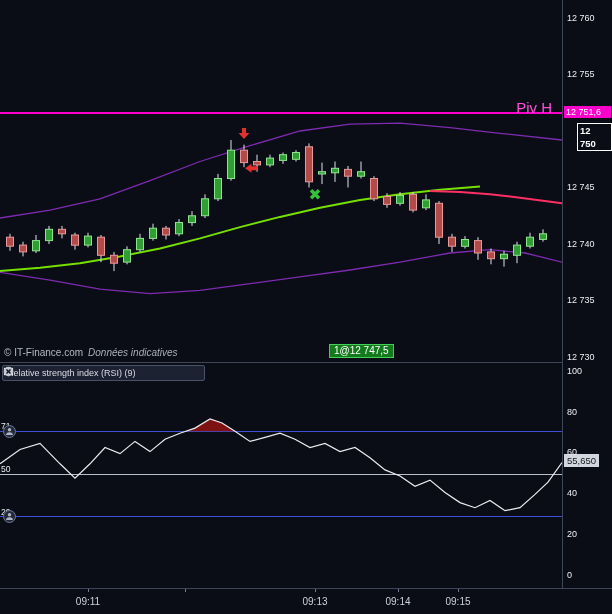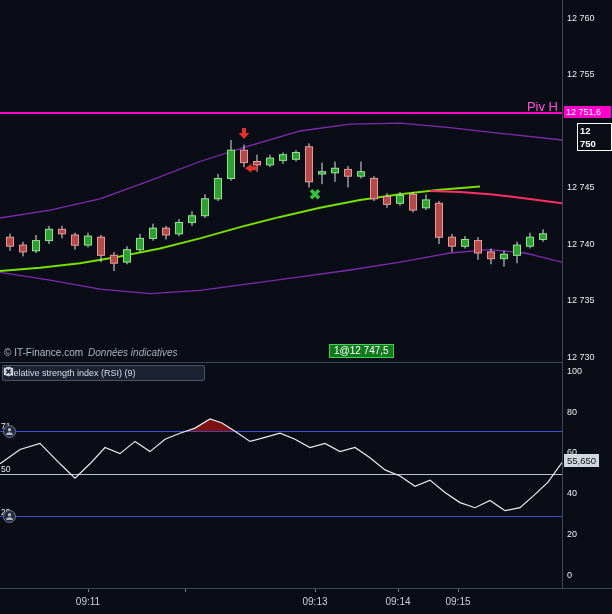--- a/index.html
+++ b/index.html
@@ -18,21 +18,21 @@
   .last-box{position:absolute;left:14px;border:1px solid #ffffff;color:#ffffff;font-weight:bold;
             font-size:9.5px;line-height:13px;padding:0 2px;background:#0b0d16;}
   .rsi-badge{position:absolute;left:1px;background:#d2d6de;color:#14161c;font-size:9.5px;
              line-height:13px;padding:0 3px;}
 
   .time-axis{position:absolute;left:0;top:588px;width:612px;height:38px;background:#0b0d16;
              border-top:1px solid #3e4658;box-sizing:border-box;}
   .time-label{position:absolute;top:7px;font-size:10px;color:#cdd2dc;transform:translateX(-50%);white-space:nowrap;}
   .time-tick{position:absolute;top:0;width:1px;height:3px;background:#707a90;}
 
-  .pivot-label{position:absolute;right:4px;font-size:13px;color:#ff4fd8;}
+  .pivot-label{position:absolute;right:10px;font-size:15px;color:#ff4fd8;}
   .pos-badge{position:absolute;left:289px;top:344px;height:12px;line-height:12px;background:#127a1d;
              border:1px solid #43cf55;color:#ffffff;font-size:10px;padding:0 4px;margin-left:40px;}
   .copyright{position:absolute;left:4px;top:347px;font-size:10px;color:#b2b8c4;white-space:nowrap;}
   .copyright em{font-style:italic;margin-left:5px;color:#a8aeba;}
 
   .rsi-header{position:absolute;left:2px;top:2px;display:flex;align-items:center;gap:4px;
               background:#1d2232;border:1px solid #4a5168;border-radius:2px;height:14px;
               padding:0 4px;font-size:9px;color:#d8dce6;white-space:nowrap;z-index:3;}
   .icon-btn{width:12px;height:12px;display:flex;align-items:center;justify-content:center;cursor:pointer;}
   .lvl-label{position:absolute;left:1px;font-size:8.5px;color:#e8ebf1;z-index:2;}

